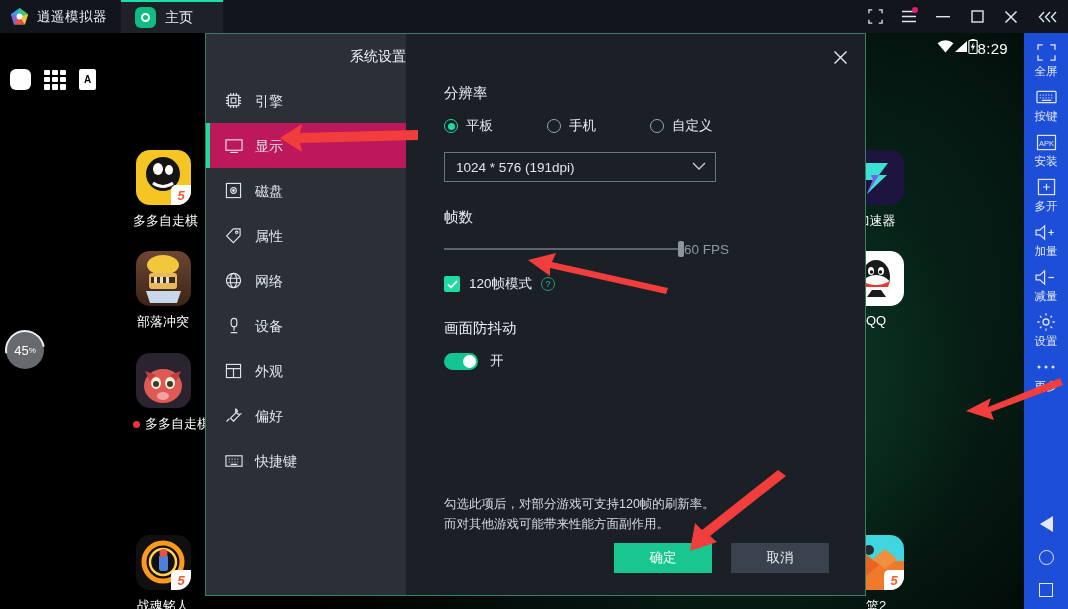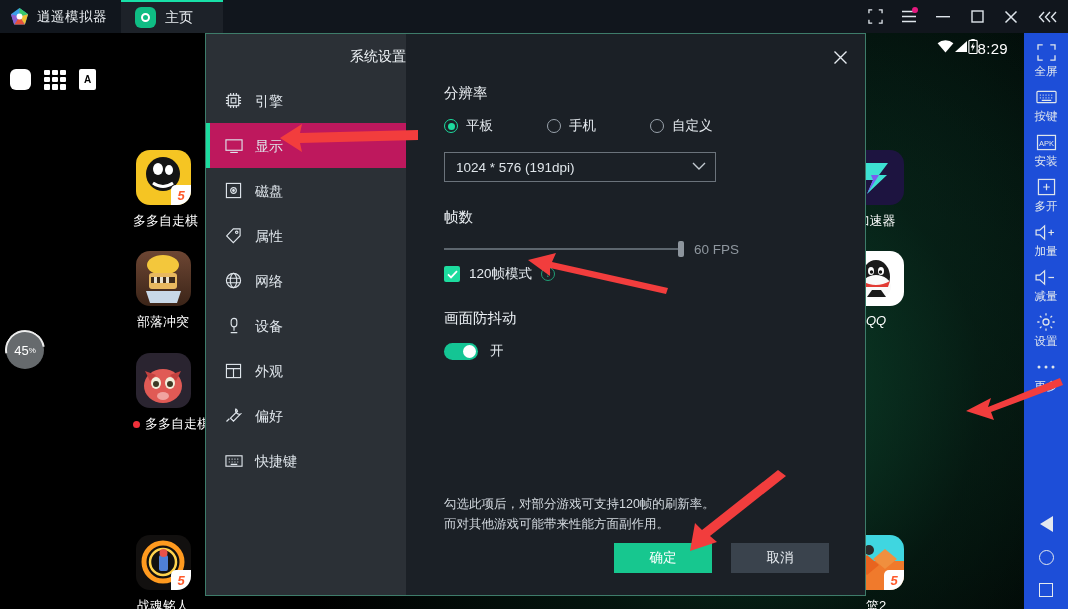--- a/index.html
+++ b/index.html
@@ -192,21 +192,21 @@
     content: ''; width: 7px; height: 7px; border-radius: 50%; background: #1ddc9f;
   }
 
   .select {
     width: 272px; height: 30px; border: 1px solid #6b737b; background: #1b2026;
     display: flex; align-items: center; justify-content: space-between;
     padding: 0 9px 0 11px; color: #dfe5ea; font-size: 13.5px; margin-bottom: 26px;
   }
   .select .chev { color: #c3cad1; font-size: 12px; }
 
-  .slider-row { display: flex; align-items: center; gap: 10px; margin-bottom: 8px; }
+  .slider-row { display: flex; align-items: center; margin-bottom: 18px; }
   .slider { position: relative; width: 240px; height: 16px; }
   .slider .track {
     position: absolute; left: 0; top: 7px; width: 100%; height: 1.5px; background: #5d666e;
   }
   .slider .knob {
     position: absolute; right: 0; top: 0; width: 6px; height: 16px;
     background: #8d959d; border-radius: 2px;
   }
   .fps-label { color: #8f979f; font-size: 13.5px; }
 
@@ -418,21 +418,21 @@
     <div class="appicon" style="left:846px; top:117px;">
       <div class="ic" style="background:#1d1440;">
         <svg width="55" height="55" viewBox="0 0 55 55">
           <path d="M14 13h25l-9 12h8L18 44l6-14h-8z" fill="#3de0d2"></path>
           <path d="M24 30l-6 14 12-19h-8z" fill="#7a5cf0"></path>
         </svg>
       </div>
       <div class="nm">加速器</div>
     </div>
 
-    <div class="appicon" style="left:846px; top:218px;font-style:italic;">
+    <div class="appicon" style="left:846px; top:218px;">
       <div class="ic" style="background:#ffffff;">
         <svg width="55" height="55" viewBox="0 0 55 55">
           <ellipse cx="27" cy="26" rx="14" ry="17" fill="#1a1a1a"></ellipse>
           <ellipse cx="27" cy="36" rx="15" ry="12" fill="#fafafa"></ellipse>
           <ellipse cx="22" cy="20" rx="3" ry="4" fill="#ffffff"></ellipse>
           <ellipse cx="32" cy="20" rx="3" ry="4" fill="#ffffff"></ellipse>
           <circle cx="22.5" cy="21" r="1.7" fill="#111"></circle>
           <circle cx="31.5" cy="21" r="1.7" fill="#111"></circle>
           <path d="M13 30q14 8 28 0l-2 6H15z" fill="#e23b34"></path>
           <path d="M18 46l5-7h9l5 7z" fill="#1a1a1a"></path>

